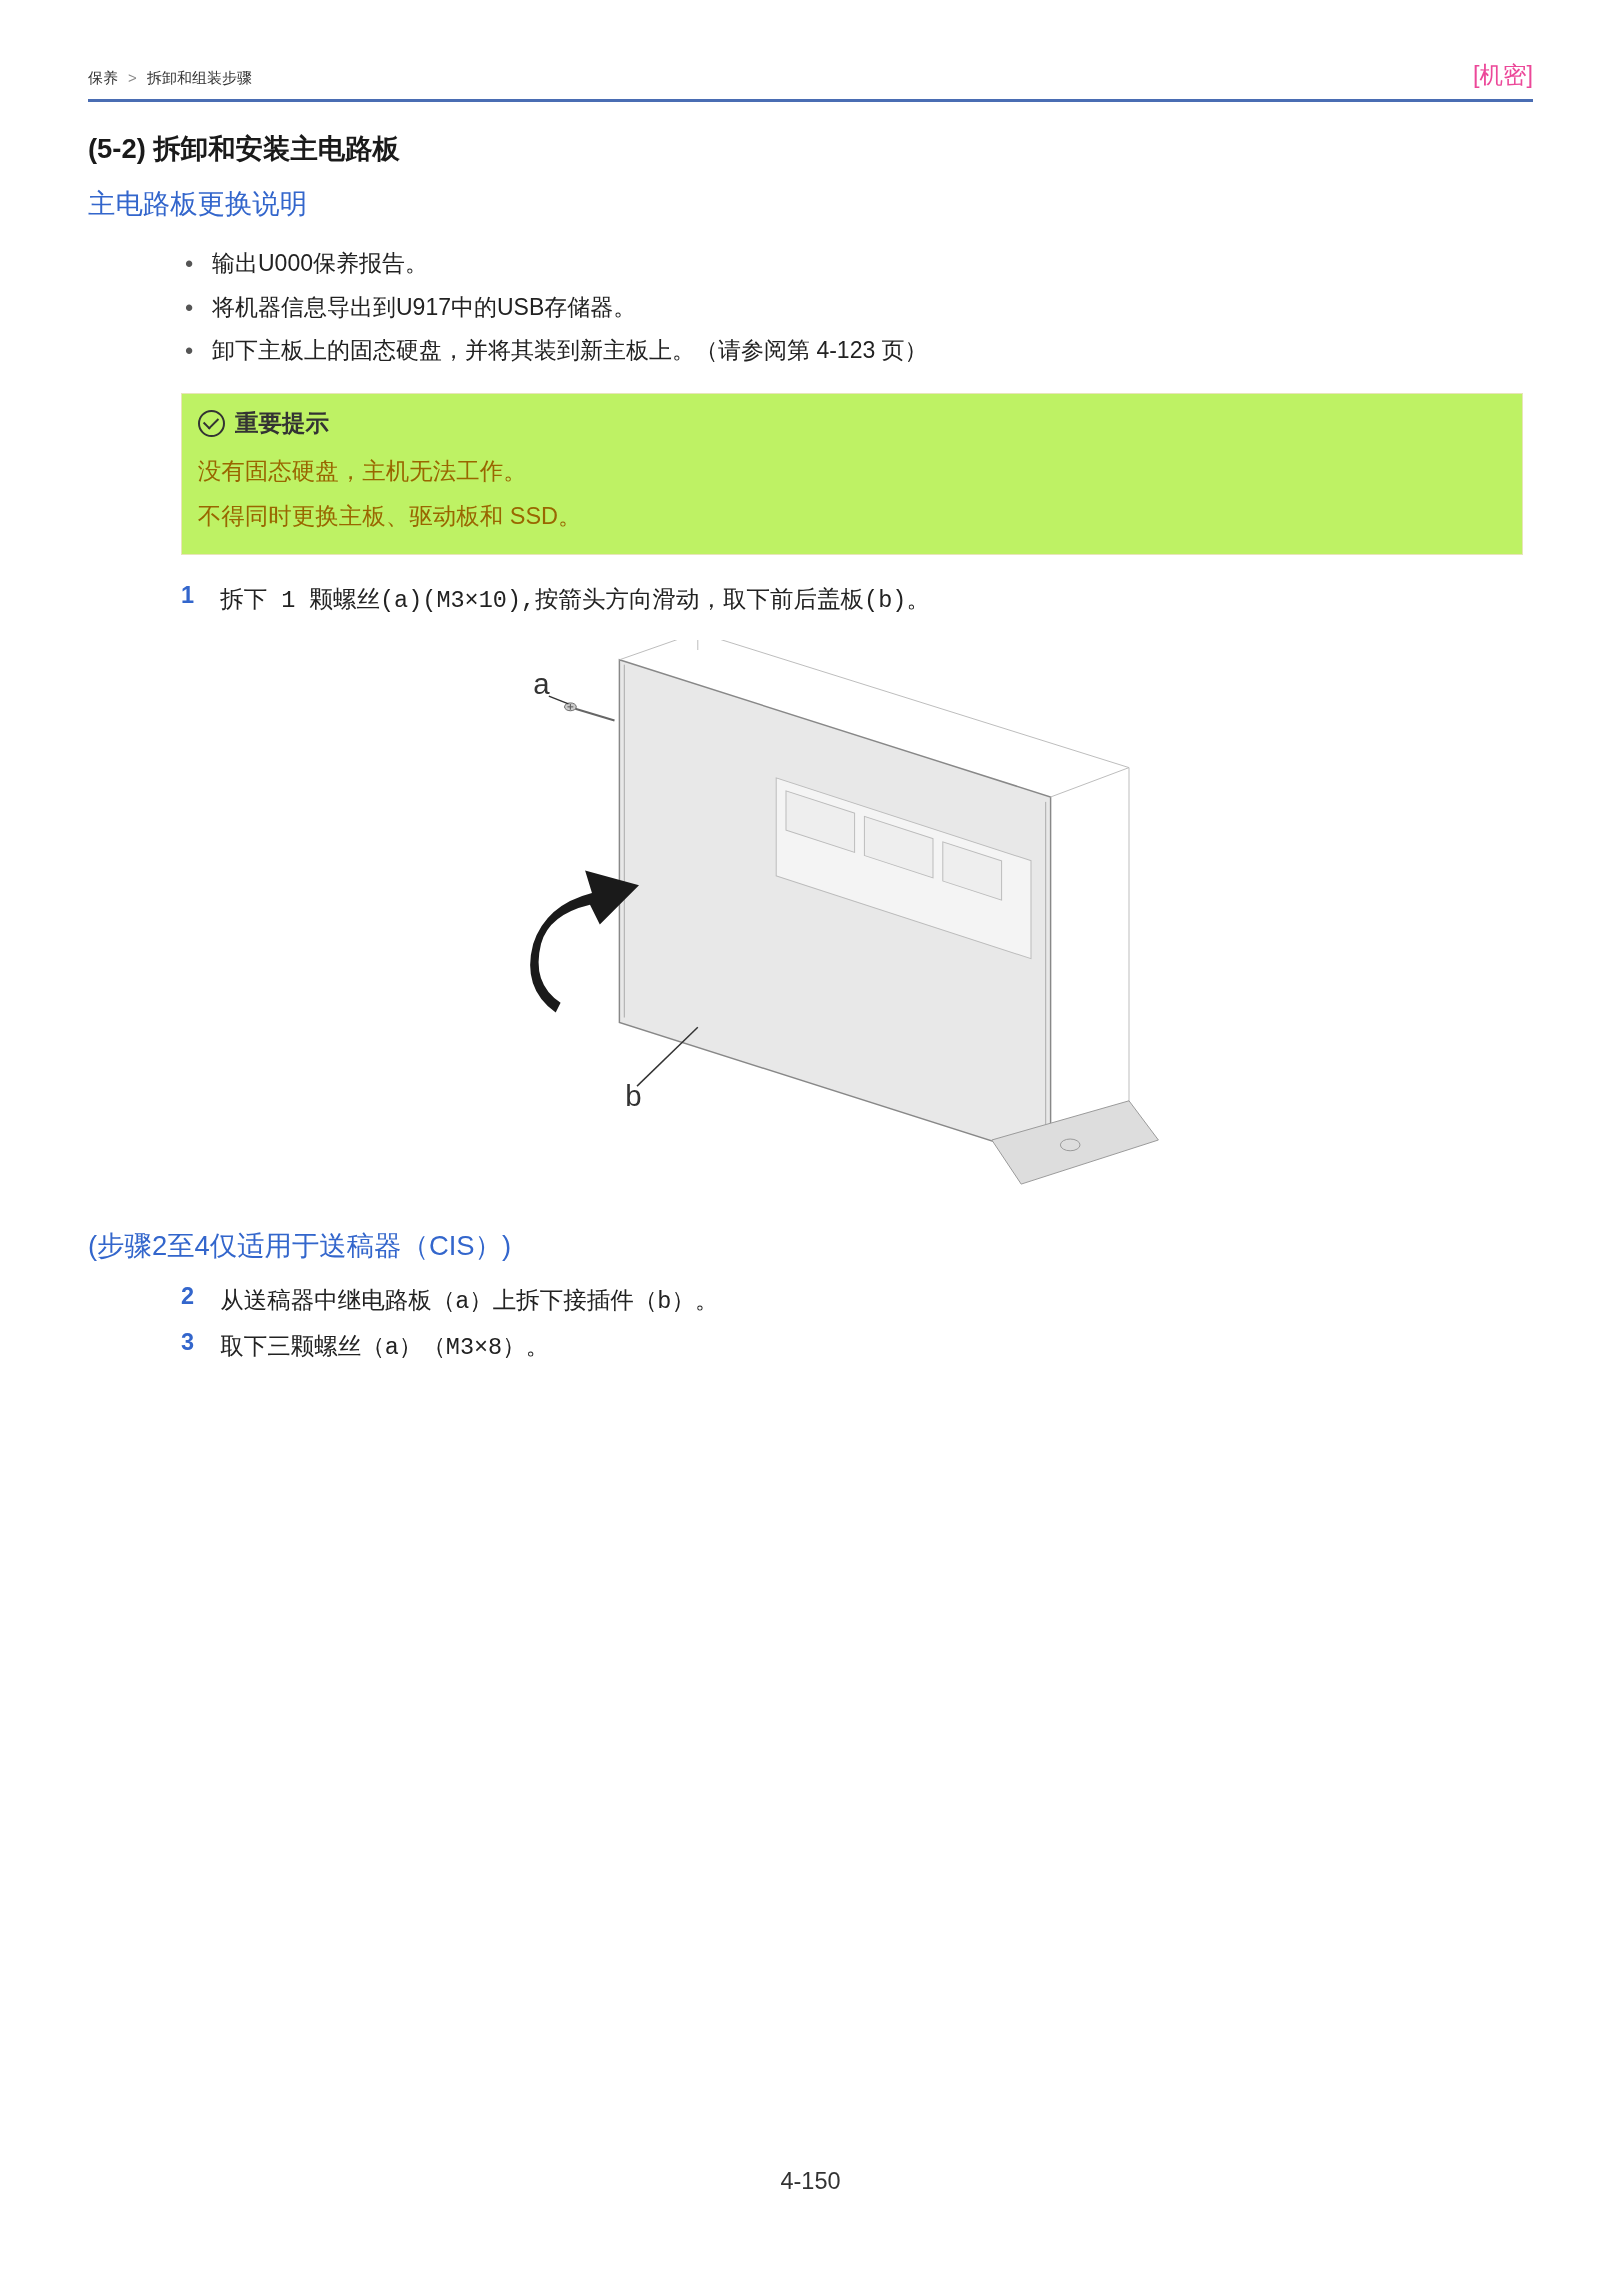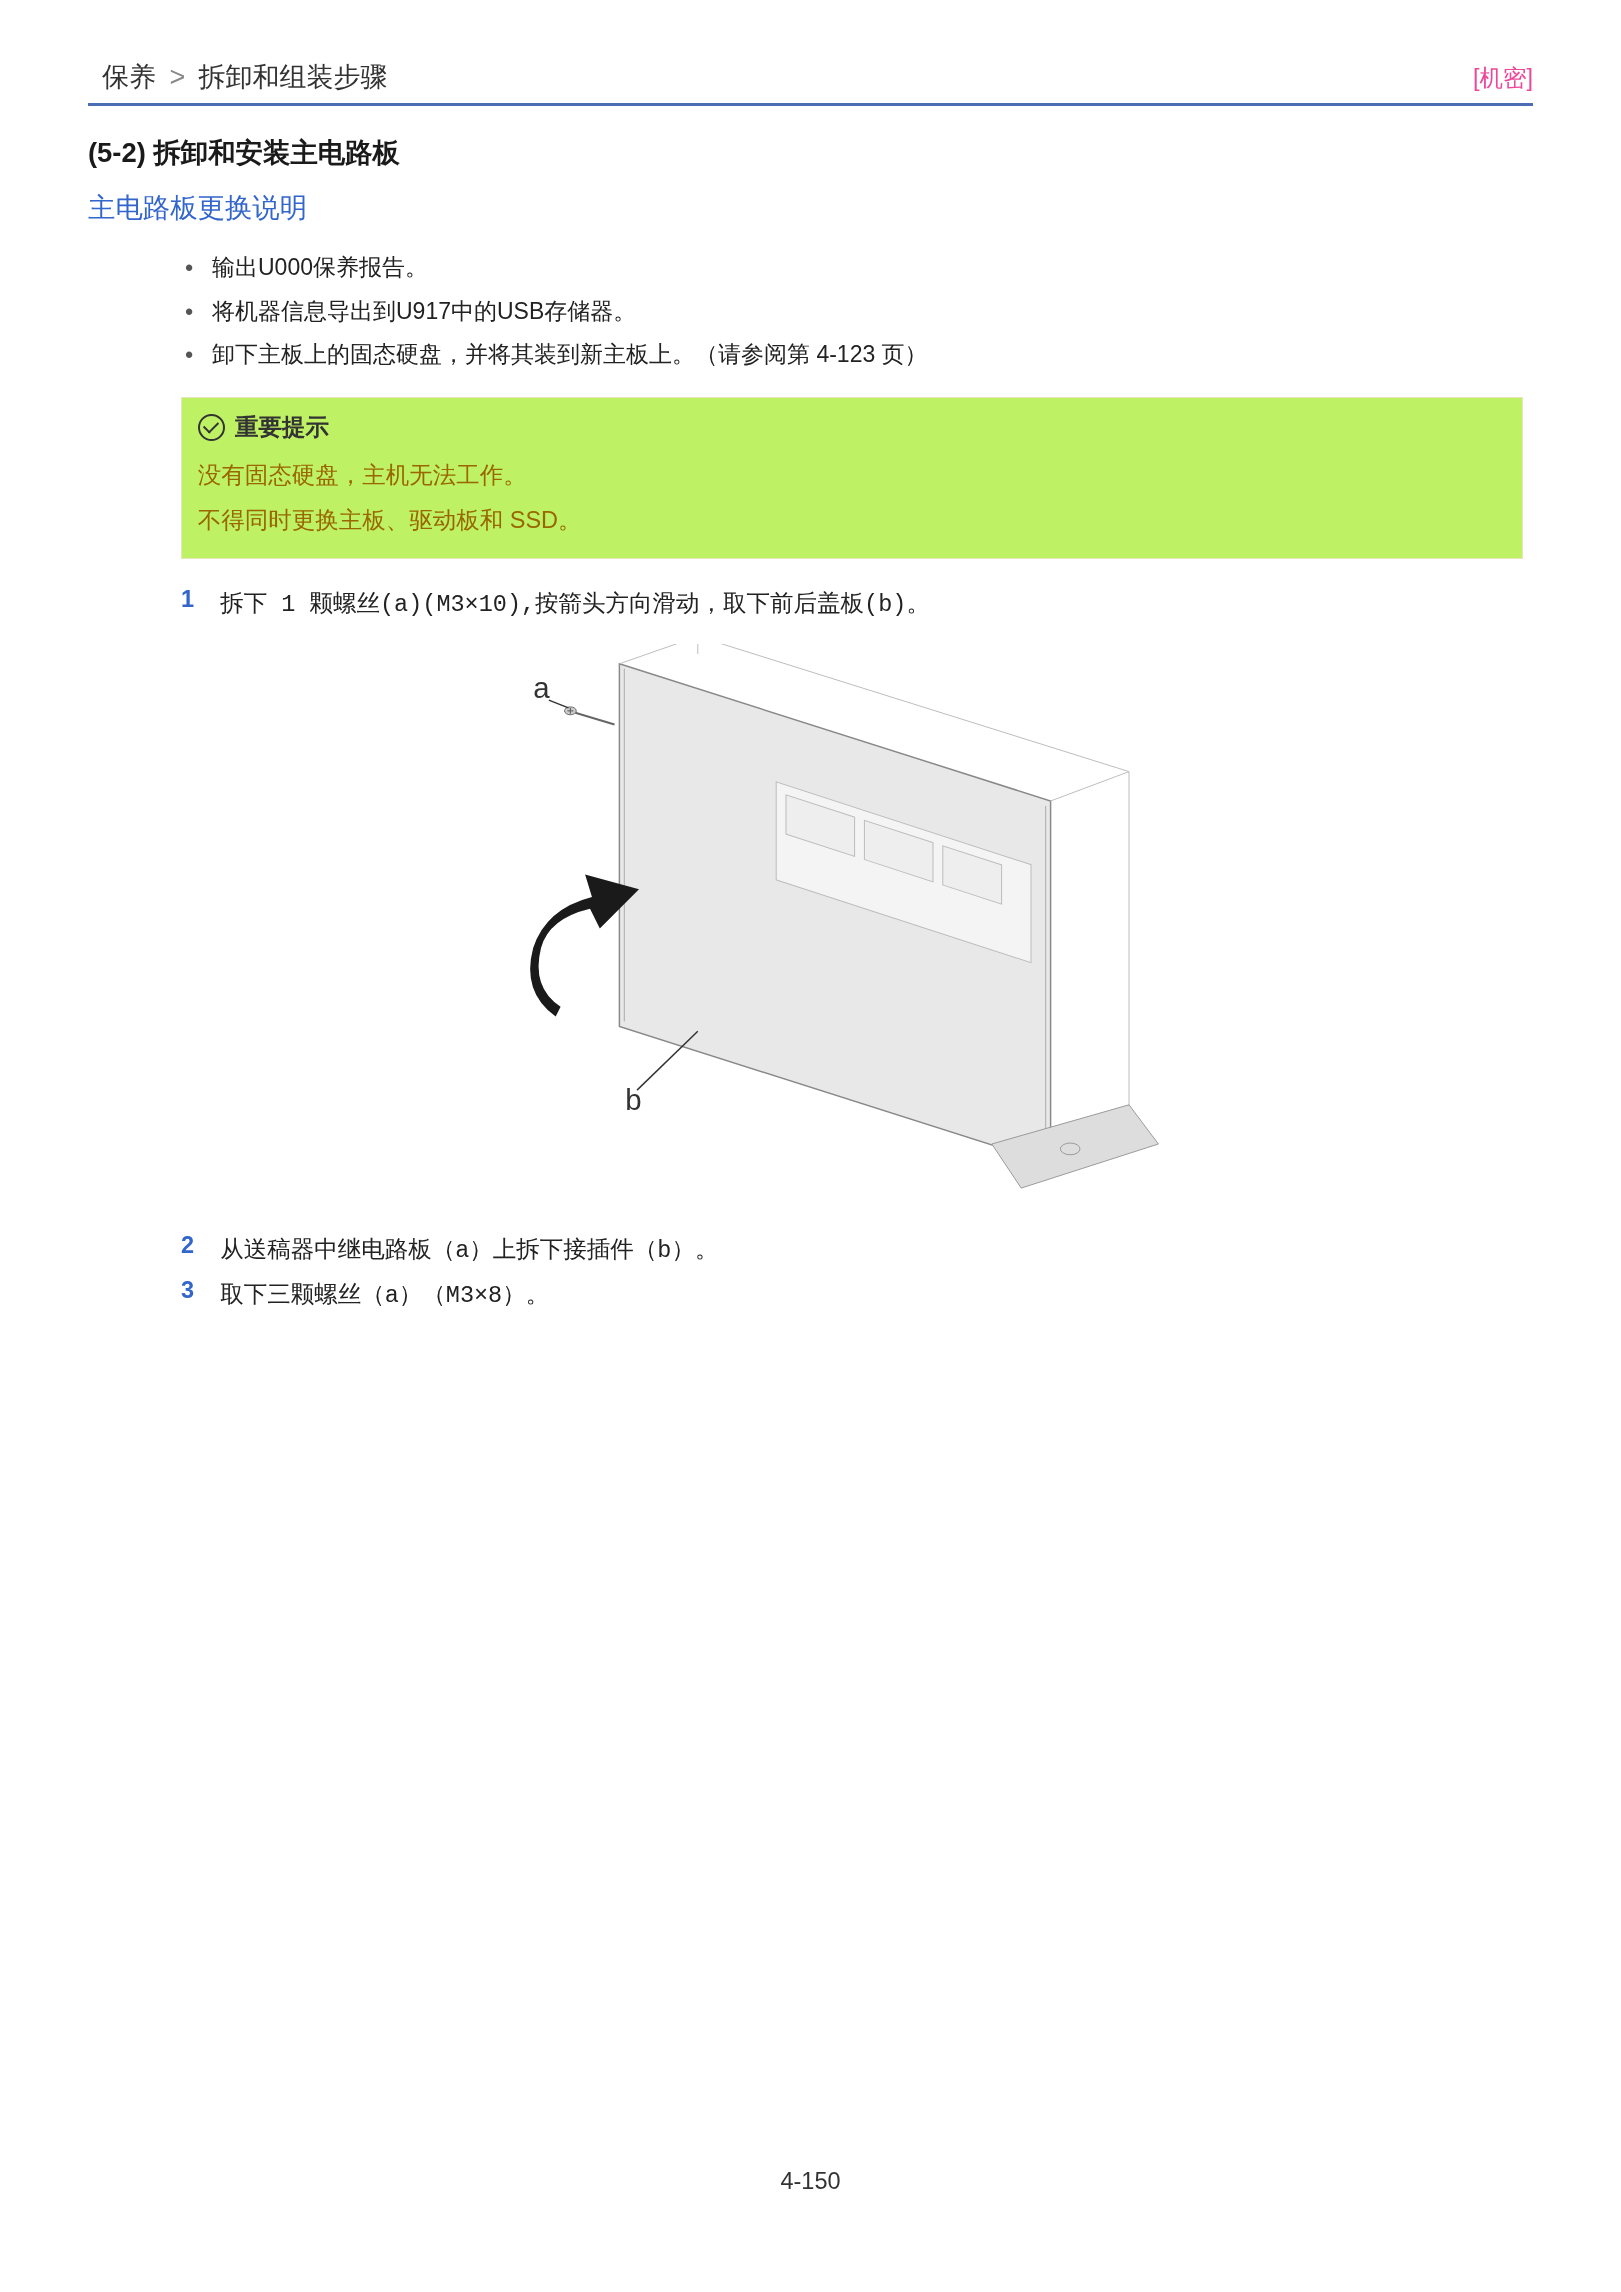--- a/index.html
+++ b/index.html
@@ -19,23 +19,22 @@
     .page {
       padding: 59px 88px 59px 88px;
     }
     .header-row {
       display: flex;
       justify-content: space-between;
       align-items: baseline;
       margin-bottom: 7.8px;
     }
     .breadcrumb {
-      font-size: 27px;
+      font-size: 15px;
       color: #333;
-      margin-left: 14px;
     }
     .breadcrumb-sep {
       color: #888;
       margin: 0 5.9px;
     }
     .confidential {
       font-size: 23.5px;
       color: #ec4899;
     }
     .hr-line {
@@ -231,20 +230,21 @@
         <path d="M 120 370 Q 90 350 100 310 Q 108 280 150 270 L 160 290 L 200 250 L 145 235 L 152 258 Q 105 270 92 310 Q 80 355 115 380 Z" fill="#1a1a1a"></path>
       </g>
 
       <line x1="198" y1="455" x2="260" y2="395" stroke="#333" stroke-width="1.5"></line>
 
       <text x="92" y="55" font-size="30" font-family="Arial" fill="#333">a</text>
       <text x="186" y="475" font-size="30" font-family="Arial" fill="#333">b</text>
     </svg>
   </div>
 
+  <div class="subsection-title">(步骤2至4仅适用于送稿器（CIS）)</div>
 
   <div class="step-item">
     <span class="step-number">2</span>
     <span class="step-text">从送稿器中继电路板（a）上拆下接插件（b）。</span>
   </div>
 
   <div class="step-item">
     <span class="step-number">3</span>
     <span class="step-text">取下三颗螺丝（a）（M3×8）。</span>
   </div>

